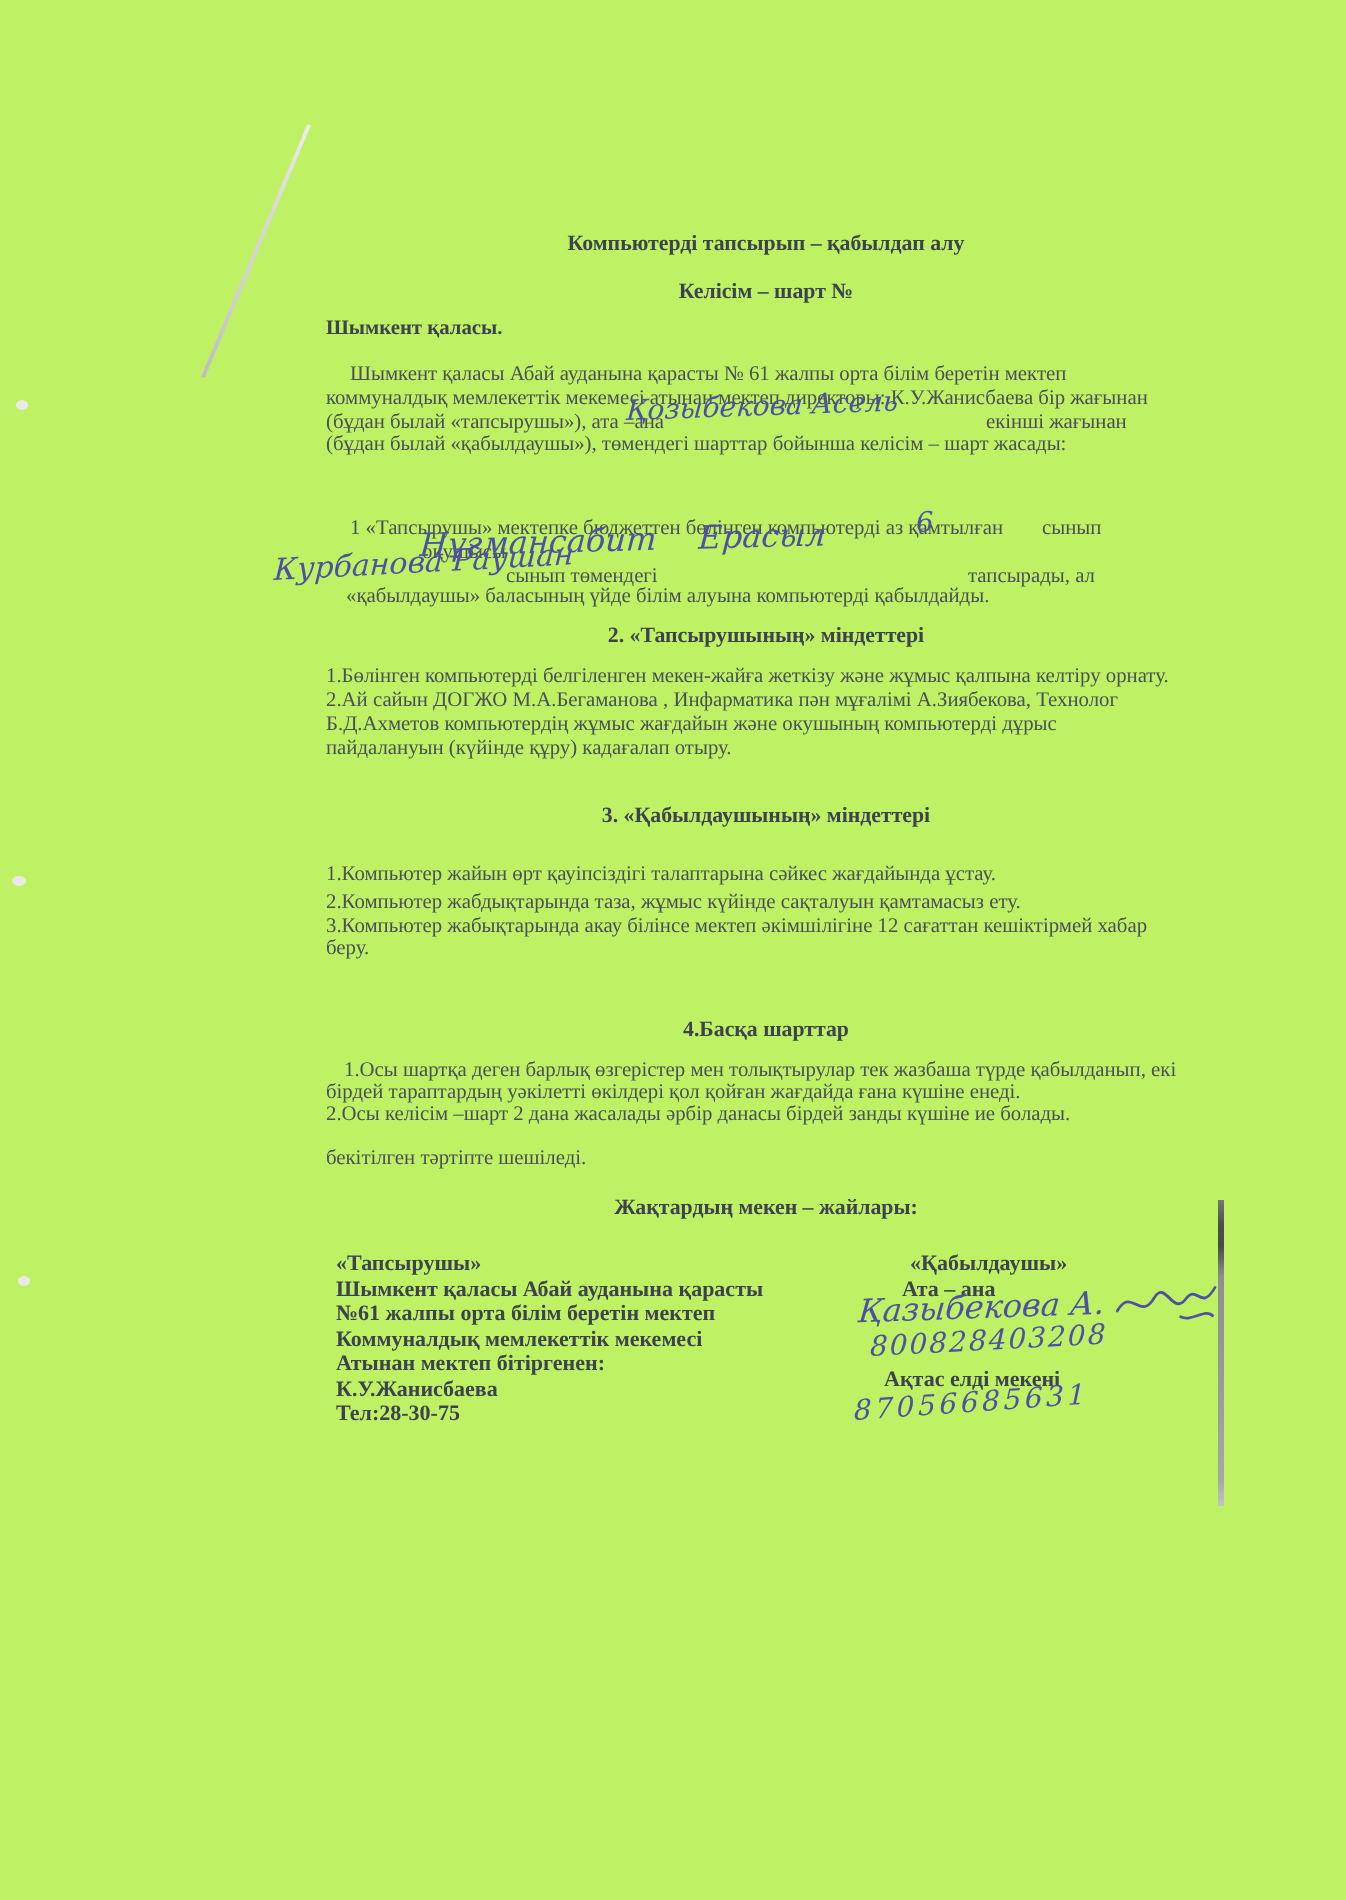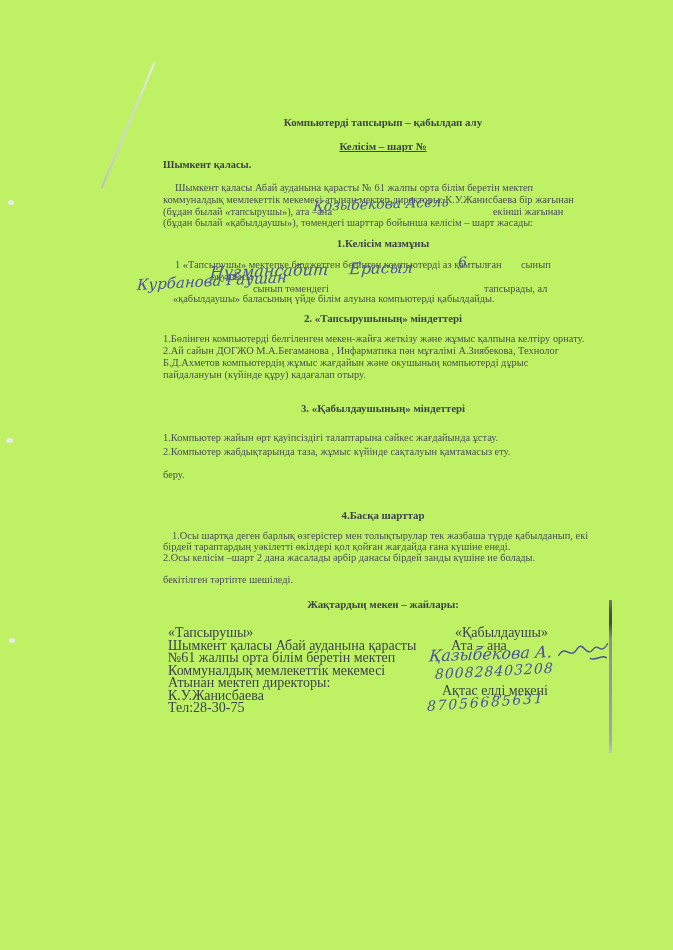--- a/index.html
+++ b/index.html
@@ -3,21 +3,21 @@
 <meta charset="utf-8">
 <style>
   html,body{margin:0;padding:0;background:#fff;}
   .page{position:relative;width:673px;height:950px;background:#bef264;overflow:hidden;
         font-family:"Liberation Serif", serif;color:#474c56;}
   .doc{position:absolute;left:163px;top:0;width:440px;height:950px;}
   .ln{position:absolute;font-size:10.4px;line-height:11px;white-space:nowrap;color:#4a4f58;}
   .hd{position:absolute;left:0;width:440px;text-align:center;font-weight:bold;
       font-size:10.9px;color:#3d434e;white-space:nowrap;}
   .bold-left{font-weight:bold;color:#3d434e;}
-  .fb{font-weight:normal;color:#3d434e;font-size:14px;}
+  .fb{font-weight:bold;color:#3d434e;font-size:11px;}
   .hw-abs{position:absolute;font-family:"DejaVu Serif", serif;font-style:italic;color:#4e51a3;
       transform-origin:left center;white-space:nowrap;}
   
   .edge-line{position:absolute;left:127px;top:57px;width:2px;height:137px;
       background:linear-gradient(180deg,#ececec 0%,#d9d9d9 30%,#cfcfcf 70%,#bdbdbd 100%);
       transform:rotate(22.8deg);}
   .fold-line{position:absolute;left:609px;top:600px;width:2.6px;height:153px;
       background:linear-gradient(180deg,#777 0%,#4f4f4f 8%,#4a4a4a 15%,#8e8e8e 25%,
       #9a9a9a 60%,#a8a8a8 92%,#c4c4c4 100%);}
   .speck{position:absolute;border-radius:50%;background:#e9e9e9;}
@@ -30,65 +30,65 @@
 
   <div class="edge-line"></div>
   <div class="fold-line"></div>
   <div class="speck" style="left:8px;top:200px;width:6px;height:5px;"></div>
   <div class="speck" style="left:6px;top:438px;width:7px;height:5px;"></div>
   <div class="speck" style="left:9px;top:638px;width:6px;height:5px;"></div>
 
   <div class="doc">
 
     <div class="hd" style="top:116px;">Компьютерді тапсырып – қабылдап алу</div>
-    <div class="hd" style="top:140px;text-decoration:underline;">Келісім – шарт №</div>
+    <div class="hd" style="top:140px;">Келісім – шарт №</div>
     <div class="ln bold-left" style="left:0;top:159px;font-weight:bold;">Шымкент қаласы.</div>
 
     <div class="ln" style="left:12px;top:182px;">Шымкент қаласы  Абай  ауданына қарасты № 61 жалпы орта білім беретін  мектеп</div>
     <div class="ln" style="left:0;top:194px;">коммуналдық мемлекеттік мекемесі атынан  мектеп директоры: К.У.Жанисбаева бір жағынан</div>
     <div class="ln" style="left:0;top:206px;">(бұдан былай «тапсырушы»), ата –ана</div>
     <div class="hw-abs" style="left:150px;top:198px;font-size:14px;transform:rotate(-2deg) skewX(-6deg);">Қозыбекова  Асель</div>
     <div class="ln" style="left:330px;top:206px;">екінші жағынан</div>
     <div class="ln" style="left:0;top:217px;">(бұдан былай «қабылдаушы»), төмендегі шарттар бойынша келісім – шарт жасады:</div>
 
-    <div class="hd" style="top:237px;">1.Келісім мазмұны</div>
     <div class="ln" style="left:12px;top:259px;">1 «Тапсырушы» мектепке бюджеттен бөлінген компьютерді  аз қамтылған</div>
     <div class="hw-abs" style="left:295px;top:254px;font-size:14px;transform:rotate(-2deg);">6</div>
     <div class="ln" style="left:358px;top:259px;">сынып</div>
     <div class="ln" style="left:12px;top:271px;margin-left:36px;">оқушысы</div>
     <div class="hw-abs" style="left:47px;top:263px;font-size:16px;word-spacing:16px;transform:rotate(-1.5deg) skewX(-5deg);">Нұғмансабит   Ерасыл</div>
     <div class="hw-abs" style="left:-26px;top:276px;font-size:15px;transform:rotate(-3deg) skewX(-6deg);">Курбанова  Раушан</div>
     <div class="ln" style="left:90px;top:283px;">сынып төмендегі</div>
     <div class="ln" style="left:321px;top:283px;font-family:Liberation Serif, serif;">тапсырады, ал</div>
     <div class="ln" style="left:10px;top:293px;">«қабылдаушы» баласының үйде білім алуына  компьютерді қабылдайды.</div>
 
     <div class="hd" style="top:312px;">2. «Тапсырушының» міндеттері</div>
     <div class="ln" style="left:0;top:333px;">1.Бөлінген компьютерді белгіленген  мекен-жайға жеткізу және жұмыс қалпына  келтіру орнату.</div>
     <div class="ln" style="left:0;top:345px;">2.Ай сайын ДОГЖО М.А.Бегаманова , Инфарматика пән мұғалімі А.Зиябекова, Технолог</div>
     <div class="ln" style="left:0;top:357px;">Б.Д.Ахметов компьютердің жұмыс жағдайын және окушының компьютерді дұрыс</div>
     <div class="ln" style="left:0;top:369px;">пайдалануын (күйінде құру) кадағалап отыру.</div>
 
     <div class="hd" style="top:402px;">3. «Қабылдаушының» міндеттері</div>
     <div class="ln" style="left:0;top:432px;">1.Компьютер жайын өрт қауіпсіздігі  талаптарына  сәйкес жағдайында ұстау.</div>
     <div class="ln" style="left:0;top:446px;">2.Компьютер жабдықтарында таза, жұмыс күйінде сақталуын қамтамасыз ету.</div>
+    <div class="ln" style="left:0;top:458px;">3.Компьютер жабықтарында акау білінсе  мектеп әкімшілігіне 12 сағаттан кешіктірмей хабар</div>
     <div class="ln" style="left:0;top:469px;">беру.</div>
 
     <div class="hd" style="top:509px;">4.Басқа  шарттар</div>
     <div class="ln" style="left:9px;top:530px;">1.Осы шартқа деген барлық өзгерістер мен  толықтырулар тек жазбаша түрде қабылданып, екі</div>
     <div class="ln" style="left:0;top:541px;">бірдей тараптардың уәкілетті өкілдері қол қойған жағдайда ғана күшіне енеді.</div>
     <div class="ln" style="left:0;top:552px;">2.Осы келісім –шарт 2 дана жасалады әрбір данасы бірдей занды күшіне ие болады.</div>
     <div class="ln" style="left:0;top:574px;">бекітілген тәртіпте шешіледі.</div>
 
     <div class="hd" style="top:598px;">Жақтардың мекен – жайлары:</div>
 
     <div class="ln fb" style="left:5px;top:627px;">«Тапсырушы»</div>
     <div class="ln fb" style="left:5px;top:640px;">Шымкент қаласы Абай ауданына қарасты</div>
     <div class="ln fb" style="left:5px;top:652px;">№61 жалпы орта білім беретін мектеп</div>
     <div class="ln fb" style="left:5px;top:665px;">Коммуналдық мемлекеттік мекемесі</div>
-    <div class="ln fb" style="left:5px;top:677px;">Атынан мектеп директоры:</div>
+    <div class="ln fb" style="left:5px;top:677px;">Атынан мектеп бітіргенен:</div>
     <div class="ln fb" style="left:5px;top:690px;">К.У.Жанисбаева</div>
     <div class="ln fb" style="left:5px;top:702px;">Тел:28-30-75</div>
 
     <div class="ln fb" style="left:292px;top:627px;">«Қабылдаушы»</div>
     <div class="ln fb" style="left:288px;top:640px;">Ата – ана</div>
 
     <div class="hw-abs" style="left:266px;top:646px;font-size:16px;transform:rotate(-2deg) skewX(-7deg);">
       <span>Қазыбекова А.</span>
       <svg class="sig" width="52" height="22" viewBox="0 0 52 22">
         <path d="M2 14 C8 2, 14 20, 20 8 C25 -1, 30 18, 36 9 C41 2, 44 16, 50 4 M34 18 C40 21, 46 14, 50 18" fill="none" stroke="#4e51a3" stroke-width="1.4" stroke-linecap="round"></path>

